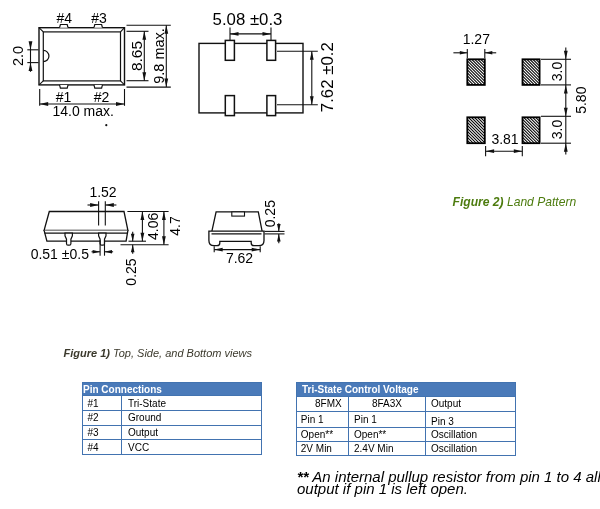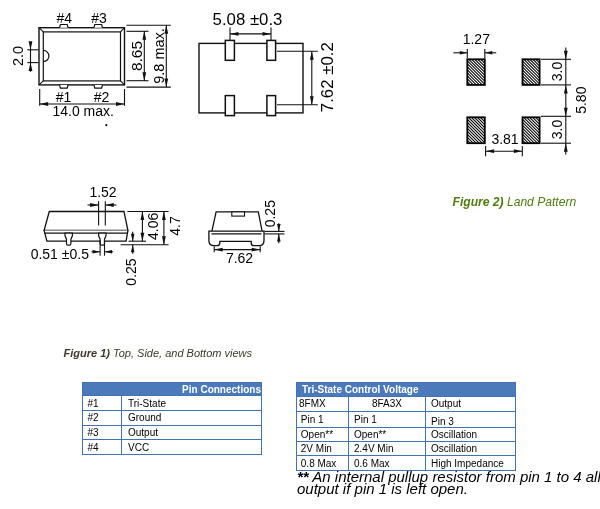--- a/index.html
+++ b/index.html
@@ -379,21 +379,21 @@
 
 <div class="abs" style="left:452.5px;top:194.5px;font-size:12.1px;font-style:italic;color:#4d7c0f"><b>Figure 2)</b> Land Pattern</div>
 
 <table style="left:82px;top:382px;width:179px;font-size:10px">
 <colgroup>
       <col style="width:39px">
       <col style="width:140px">
     </colgroup>
 <tbody>
       <tr>
-        <td colspan="2" style="height:12.2px;background:#4a7ab9;color:#fff;font-weight:bold;text-align:right">Pin Connections</td>
+        <td colspan="2" style="height:12.2px;background:#4a7ab9;color:#fff;font-weight:bold;text-align:left">Pin Connections</td>
       </tr>
 <tr>
         <td style="height:13.75px;padding:0 0 0 4.5px">#1</td>
         <td style="padding:0 0 0 6px">Tri-State</td>
       </tr>
 <tr>
         <td style="height:13.75px;padding:0 0 0 4.5px">#2</td>
         <td style="padding:0 0 0 6px">Ground</td>
       </tr>
 <tr>
@@ -411,40 +411,35 @@
 <colgroup>
       <col style="width:52px">
       <col style="width:77px">
       <col style="width:90px">
     </colgroup>
 <tbody>
       <tr>
         <td colspan="3" style="height:13.2px;background:#4a7ab9;color:#fff;font-weight:bold;padding:0 0 0 5px">Tri-State Control Voltage</td>
       </tr>
 <tr>
-        <td style="height:13.4px;padding:0 0 0 2px">8FMX</td>
+        <td style="height:13.4px;padding:0 0 0 18px">8FMX</td>
         <td style="padding:0 0 0 23px">8FA3X</td>
         <td style="padding:0 0 0 5px">Output</td>
       </tr>
 <tr>
         <td style="height:13.4px;padding:0 0 0 3.8px">Pin 1</td>
         <td style="padding:0 0 0 5px">Pin 1</td>
         <td style="padding:4px 0 0 5px">Pin 3</td>
       </tr>
 <tr>
         <td style="height:13.4px;padding:0 0 0 3.8px">Open**</td>
         <td style="padding:0 0 0 5px">Open**</td>
         <td style="padding:0 0 0 5px">Oscillation</td>
       </tr>
 <tr>
         <td style="height:13.4px;padding:0 0 0 3.8px">2V Min</td>
         <td style="padding:0 0 0 5px">2.4V Min</td>
         <td style="padding:0 0 0 5px">Oscillation</td>
       </tr>
-<tr>
-        <td style="height:13.4px;padding:0 0 0 3.8px">0.8 Max</td>
-        <td style="padding:0 0 0 5px">0.6 Max</td>
-        <td style="padding:0 0 0 5px">High Impedance</td>
-      </tr>
 </tbody>
   </table>
 
 <div class="abs" style="left:297px;top:470.5px;font-size:15px;font-style:italic;line-height:12.6px;color:#000;white-space:nowrap"><b>**</b> An internal pullup resistor from pin 1 to 4 allows active<br>output if pin 1 is left open.</div>
 
 </body></html>

